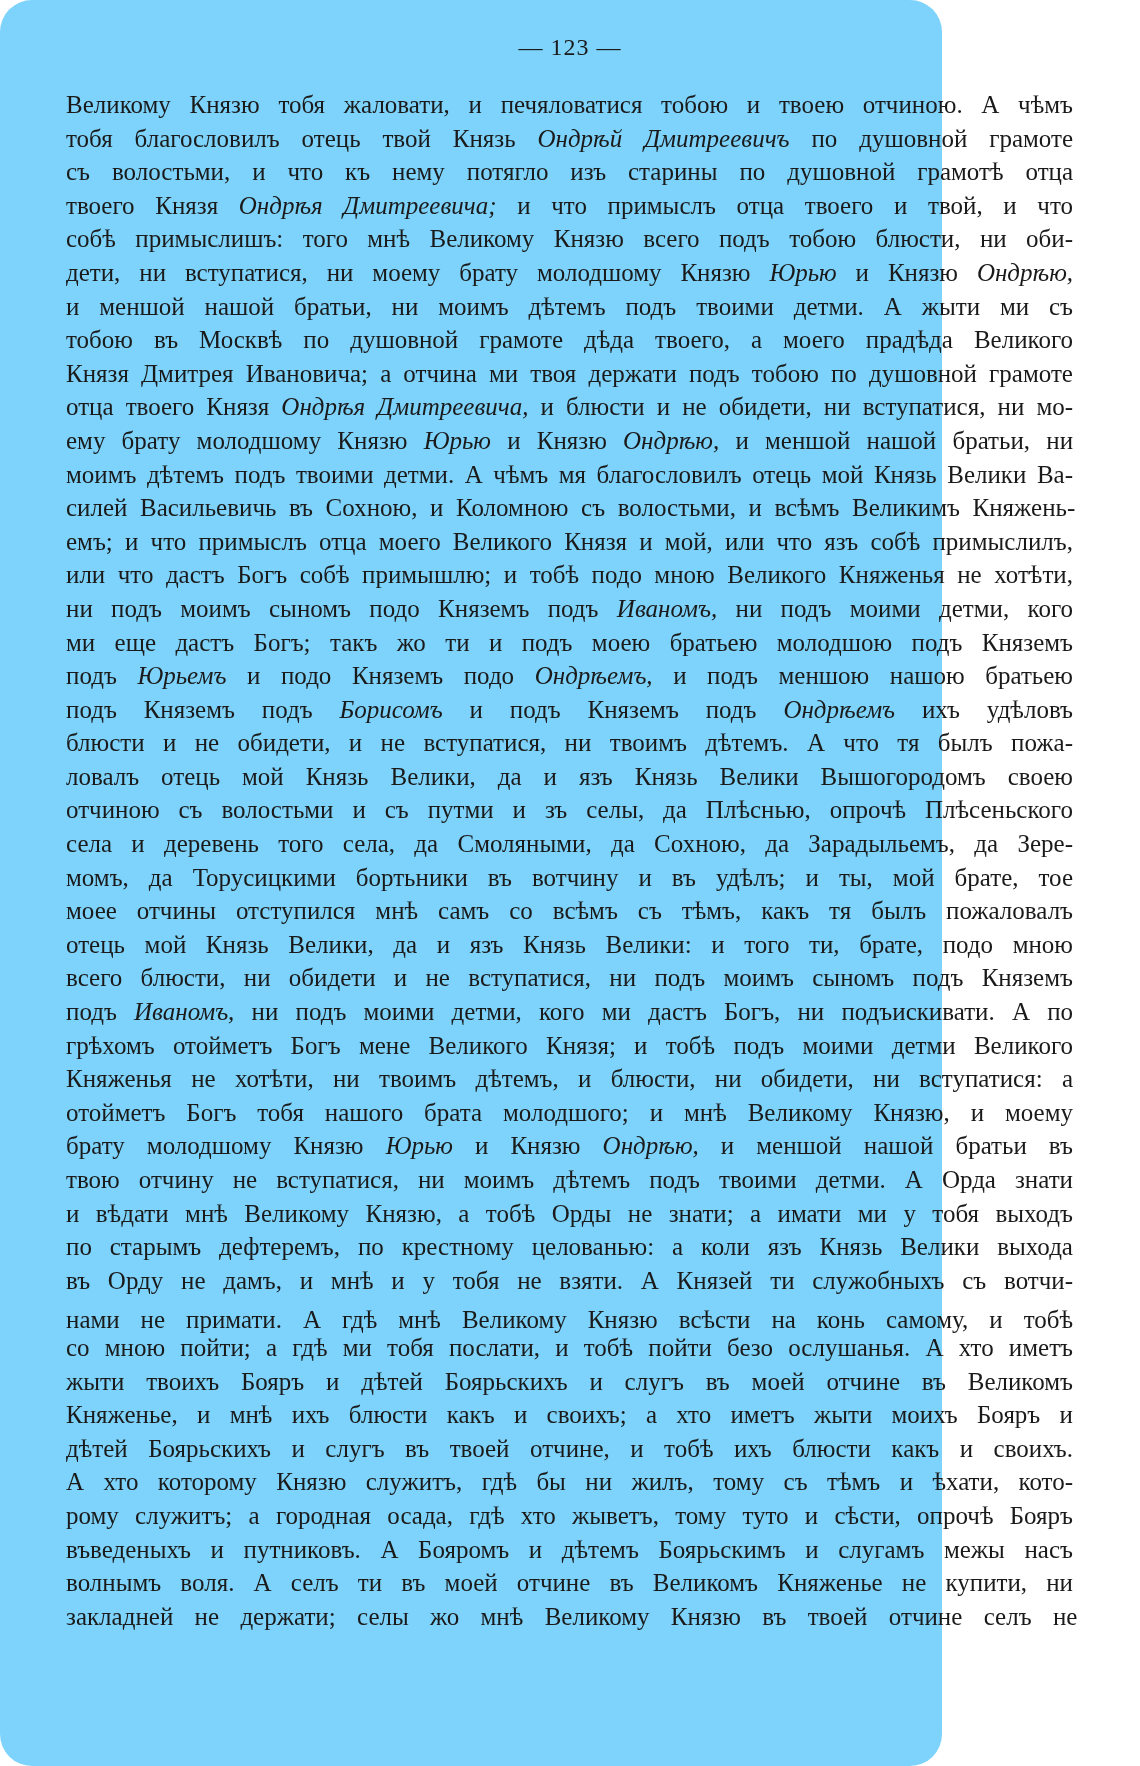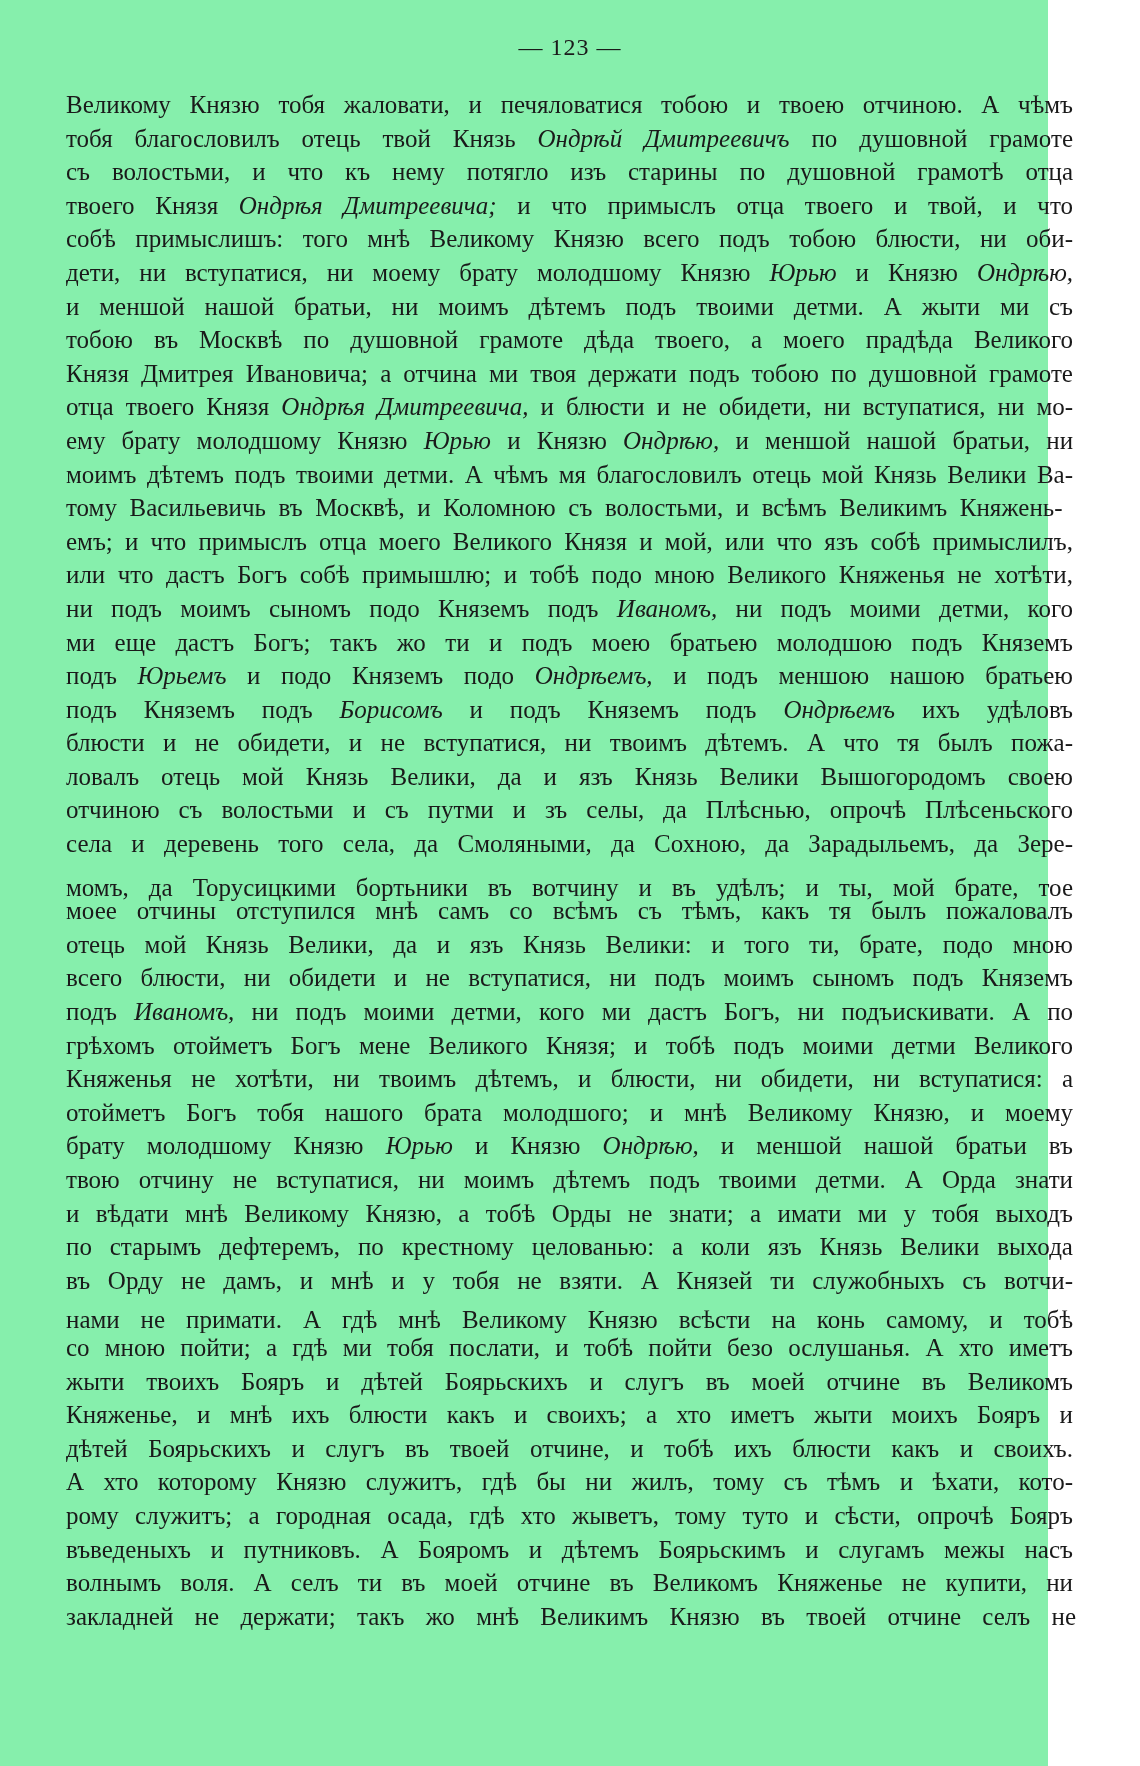--- a/index.html
+++ b/index.html
@@ -1,21 +1,22 @@
 <!DOCTYPE html>
 <html><head>
 <meta charset="utf-8">
 <style>
   html, body { margin: 0; padding: 0; background: #ffffff; }
   body { width: 1140px; height: 1766px; position: relative; overflow: hidden; }
   .page {
-    position: absolute; left: 0; top: 0; width: 1048px; height: 1766px;
-    background: #86efac;
+    position: absolute; left: 0; top: 0; width: 942px; height: 1766px;
+    background: #7dd3fc;
     color: #1a1a1a;
     font-family: "Liberation Serif", "DejaVu Serif", serif;
+    border-radius: 32px;
   }
   .page-number {
     position: absolute; left: 0; width: 1140px; top: 33px;
     text-align: center; font-size: 24px; line-height: 28px;
     letter-spacing: 1px;
   }
   .body-text {
     position: absolute; left: 66px; top: 88px; width: 1007px;
   }
   .line {
@@ -42,32 +43,32 @@
       <div class="line"><span style="display: inline-block; white-space: nowrap; word-spacing: 15.68px; transform: scaleX(1); transform-origin: left center;"><span class="seg">съ волостьми, и что къ нему потягло изъ старины по душовной грамотѣ отца</span></span></div>
       <div class="line"><span style="display: inline-block; white-space: nowrap; word-spacing: 14.39px; transform: scaleX(1); transform-origin: left center;"><span class="seg">твоего Князя </span><span class="it">Ондрѣя Дмитреевича;</span><span class="seg"> и что примыслъ отца твоего и твой, и что</span></span></div>
       <div class="line"><span style="display: inline-block; white-space: nowrap; word-spacing: 13.16px;"><span class="seg">собѣ примыслишъ: того мнѣ Великому Князю всего подъ тобою блюсти, ни оби-</span></span></div>
       <div class="line"><span style="display: inline-block; white-space: nowrap; word-spacing: 12.65px; transform: scaleX(1); transform-origin: left center;"><span class="seg">дети, ни вступатися, ни моему брату молодшому Князю </span><span class="it">Юрью</span><span class="seg"> и Князю </span><span class="it">Ондрѣю,</span></span></div>
       <div class="line"><span style="display: inline-block; white-space: nowrap; word-spacing: 13.63px; transform: scaleX(1); transform-origin: left center;"><span class="seg">и меншой нашой братьи, ни моимъ дѣтемъ подъ твоими детми. А жыти ми съ</span></span></div>
       <div class="line"><span style="display: inline-block; white-space: nowrap; word-spacing: 14.72px; transform: scaleX(1); transform-origin: left center;"><span class="seg">тобою въ Москвѣ по душовной грамоте дѣда твоего, а моего прадѣда Великого</span></span></div>
       <div class="line"><span style="display: inline-block; white-space: nowrap; word-spacing: 5.86px;"><span class="seg">Князя Дмитрея Ивановича; а отчина ми твоя держати подъ тобою по душовной грамоте</span></span></div>
       <div class="line"><span style="display: inline-block; white-space: nowrap; word-spacing: 5.83px; transform: scaleX(1); transform-origin: left center;"><span class="seg">отца твоего Князя </span><span class="it">Ондрѣя Дмитреевича,</span><span class="seg"> и блюсти и не обидети, ни вступатися, ни мо-</span></span></div>
       <div class="line"><span style="display: inline-block; white-space: nowrap; word-spacing: 9.95px; transform: scaleX(1); transform-origin: left center;"><span class="seg">ему брату молодшому Князю </span><span class="it">Юрью</span><span class="seg"> и Князю </span><span class="it">Ондрѣю,</span><span class="seg"> и меншой нашой братьи, ни</span></span></div>
       <div class="line"><span style="display: inline-block; white-space: nowrap; word-spacing: 4.27px;"><span class="seg">моимъ дѣтемъ подъ твоими детми. А чѣмъ мя благословилъ отець мой Князь Велики Ва-</span></span></div>
-      <div class="line"><span style="display: inline-block; white-space: nowrap; word-spacing: 6.32px;"><span class="seg">тому Васильевичь въ Москвѣ, и Коломною съ волостьми, и всѣмъ Великимъ Княжень-</span></span></div>
+      <div class="line"><span style="display: inline-block; white-space: nowrap; word-spacing: 6.32px;"><span class="seg">силей Васильевичь въ Сохною, и Коломною съ волостьми, и всѣмъ Великимъ Княжень-</span></span></div>
       <div class="line"><span style="display: inline-block; white-space: nowrap; word-spacing: 5.95px;"><span class="seg">емъ; и что примыслъ отца моего Великого Князя и мой, или что язъ собѣ примыслилъ,</span></span></div>
       <div class="line"><span style="display: inline-block; white-space: nowrap; word-spacing: 6.24px;"><span class="seg">или что дастъ Богъ собѣ примышлю; и тобѣ подо мною Великого Княженья не хотѣти,</span></span></div>
       <div class="line"><span style="display: inline-block; white-space: nowrap; word-spacing: 12.08px; transform: scaleX(1); transform-origin: left center;"><span class="seg">ни подъ моимъ сыномъ подо Княземъ подъ </span><span class="it">Иваномъ,</span><span class="seg"> ни подъ моими детми, кого</span></span></div>
       <div class="line"><span style="display: inline-block; white-space: nowrap; word-spacing: 13.13px; transform: scaleX(1); transform-origin: left center;"><span class="seg">ми еще дастъ Богъ; такъ жо ти и подъ моею братьею молодшою подъ Княземъ</span></span></div>
       <div class="line"><span style="display: inline-block; white-space: nowrap; word-spacing: 14.31px; transform: scaleX(1); transform-origin: left center;"><span class="seg">подъ </span><span class="it">Юрьемъ</span><span class="seg"> и подо Княземъ подо </span><span class="it">Ондрѣемъ,</span><span class="seg"> и подъ меншою нашою братьею</span></span></div>
       <div class="line"><span style="display: inline-block; white-space: nowrap; word-spacing: 20.63px; transform: scaleX(1); transform-origin: left center;"><span class="seg">подъ Княземъ подъ </span><span class="it">Борисомъ</span><span class="seg"> и подъ Княземъ подъ </span><span class="it">Ондрѣемъ</span><span class="seg"> ихъ удѣловъ</span></span></div>
       <div class="line"><span style="display: inline-block; white-space: nowrap; word-spacing: 12.1px;"><span class="seg">блюсти и не обидети, и не вступатися, ни твоимъ дѣтемъ. А что тя былъ пожа-</span></span></div>
       <div class="line"><span style="display: inline-block; white-space: nowrap; word-spacing: 15.7px; transform: scaleX(1); transform-origin: left center;"><span class="seg">ловалъ отець мой Князь Велики, да и язъ Князь Велики Вышогородомъ своею</span></span></div>
       <div class="line"><span style="display: inline-block; white-space: nowrap; word-spacing: 12.67px;"><span class="seg">отчиною съ волостьми и съ путми и зъ селы, да Плѣснью, опрочѣ Плѣсеньского</span></span></div>
       <div class="line"><span style="display: inline-block; white-space: nowrap; word-spacing: 13.04px; transform: scaleX(0.9999); transform-origin: left center;"><span class="seg">села и деревень того села, да Смоляными, да Сохною, да Зарадыльемъ, да Зере-</span></span></div>
-      <div class="line"><span style="display: inline-block; white-space: nowrap; word-spacing: 13.75px; transform: scaleX(1); transform-origin: left center; margin-top: 10px;"><span class="seg">момъ, да Торусицкими бортьники въ вотчину и въ удѣлъ; и ты, мой брате, тое</span></span></div>
+      <div class="line"><span style="display: inline-block; white-space: nowrap; word-spacing: 13.75px; transform: scaleX(1); transform-origin: left center;"><span class="seg">момъ, да Торусицкими бортьники въ вотчину и въ удѣлъ; и ты, мой брате, тое</span></span></div>
       <div class="line"><span style="display: inline-block; white-space: nowrap; word-spacing: 13.7px; transform: scaleX(1); transform-origin: left center;"><span class="seg">моее отчины отступился мнѣ самъ со всѣмъ съ тѣмъ, какъ тя былъ пожаловалъ</span></span></div>
       <div class="line"><span style="display: inline-block; white-space: nowrap; word-spacing: 13.34px; transform: scaleX(1); transform-origin: left center;"><span class="seg">отець мой Князь Велики, да и язъ Князь Велики: и того ти, брате, подо мною</span></span></div>
       <div class="line"><span style="display: inline-block; white-space: nowrap; word-spacing: 12.04px;"><span class="seg">всего блюсти, ни обидети и не вступатися, ни подъ моимъ сыномъ подъ Княземъ</span></span></div>
       <div class="line"><span style="display: inline-block; white-space: nowrap; word-spacing: 10.94px; transform: scaleX(1); transform-origin: left center;"><span class="seg">подъ </span><span class="it">Иваномъ,</span><span class="seg"> ни подъ моими детми, кого ми дастъ Богъ, ни подъискивати. А по</span></span></div>
       <div class="line"><span style="display: inline-block; white-space: nowrap; word-spacing: 12.02px; transform: scaleX(1); transform-origin: left center;"><span class="seg">грѣхомъ отойметъ Богъ мене Великого Князя; и тобѣ подъ моими детми Великого</span></span></div>
       <div class="line"><span style="display: inline-block; white-space: nowrap; word-spacing: 13.02px;"><span class="seg">Княженья не хотѣти, ни твоимъ дѣтемъ, и блюсти, ни обидети, ни вступатися: а</span></span></div>
       <div class="line"><span style="display: inline-block; white-space: nowrap; word-spacing: 14.65px;"><span class="seg">отойметъ Богъ тобя нашого брата молодшого; и мнѣ Великому Князю, и моему</span></span></div>
       <div class="line"><span style="display: inline-block; white-space: nowrap; word-spacing: 15.81px;"><span class="seg">брату молодшому Князю </span><span class="it">Юрью</span><span class="seg"> и Князю </span><span class="it">Ондрѣю,</span><span class="seg"> и меншой нашой братьи въ</span></span></div>
       <div class="line"><span style="display: inline-block; white-space: nowrap; word-spacing: 12.75px;"><span class="seg">твою отчину не вступатися, ни моимъ дѣтемъ подъ твоими детми. А Орда знати</span></span></div>
       <div class="line"><span style="display: inline-block; white-space: nowrap; word-spacing: 10.17px; transform: scaleX(1); transform-origin: left center;"><span class="seg">и вѣдати мнѣ Великому Князю, а тобѣ Орды не знати; а имати ми у тобя выходъ</span></span></div>
@@ -75,15 +76,15 @@
       <div class="line"><span style="display: inline-block; white-space: nowrap; word-spacing: 11.48px; transform: scaleX(1); transform-origin: left center;"><span class="seg">въ Орду не дамъ, и мнѣ и у тобя не взяти. А Князей ти служобныхъ съ вотчи-</span></span></div>
       <div class="line"><span style="display: inline-block; white-space: nowrap; word-spacing: 14.7px; transform: scaleX(1); transform-origin: left center; margin-top: 6px;"><span class="seg">нами не примати. А гдѣ мнѣ Великому Князю всѣсти на конь самому, и тобѣ</span></span></div>
       <div class="line"><span style="display: inline-block; white-space: nowrap; word-spacing: 8.92px;"><span class="seg">со мною пойти; а гдѣ ми тобя послати, и тобѣ пойти безо ослушанья. А хто иметъ</span></span></div>
       <div class="line"><span style="display: inline-block; white-space: nowrap; word-spacing: 15.56px; transform: scaleX(1); transform-origin: left center;"><span class="seg">жыти твоихъ Бояръ и дѣтей Боярьскихъ и слугъ въ моей отчине въ Великомъ</span></span></div>
       <div class="line"><span style="display: inline-block; white-space: nowrap; word-spacing: 13.02px;"><span class="seg">Княженье, и мнѣ ихъ блюсти какъ и своихъ; а хто иметъ жыти моихъ Бояръ и</span></span></div>
       <div class="line"><span style="display: inline-block; white-space: nowrap; word-spacing: 14.22px;"><span class="seg">дѣтей Боярьскихъ и слугъ въ твоей отчине, и тобѣ ихъ блюсти какъ и своихъ.</span></span></div>
       <div class="line"><span style="display: inline-block; white-space: nowrap; word-spacing: 13.16px; transform: scaleX(1); transform-origin: left center;"><span class="seg">А хто которому Князю служитъ, гдѣ бы ни жилъ, тому съ тѣмъ и ѣхати, кото-</span></span></div>
       <div class="line"><span style="display: inline-block; white-space: nowrap; word-spacing: 10.01px; transform: scaleX(1); transform-origin: left center;"><span class="seg">рому служитъ; а городная осада, гдѣ хто жыветъ, тому туто и сѣсти, опрочѣ Бояръ</span></span></div>
       <div class="line"><span style="display: inline-block; white-space: nowrap; word-spacing: 13.34px;"><span class="seg">въведеныхъ и путниковъ. А Бояромъ и дѣтемъ Боярьскимъ и слугамъ межы насъ</span></span></div>
       <div class="line"><span style="display: inline-block; white-space: nowrap; word-spacing: 12.91px;"><span class="seg">волнымъ воля. А селъ ти въ моей отчине въ Великомъ Княженье не купити, ни</span></span></div>
-      <div class="line"><span style="display: inline-block; white-space: nowrap; word-spacing: 15.07px;"><span class="seg">закладней не держати; такъ жо мнѣ Великимъ Князю въ твоей отчине селъ не</span></span></div>
+      <div class="line"><span style="display: inline-block; white-space: nowrap; word-spacing: 15.07px;"><span class="seg">закладней не держати; селы жо мнѣ Великому Князю въ твоей отчине селъ не</span></span></div>
     </div>
 </div>
 
 </body></html>

